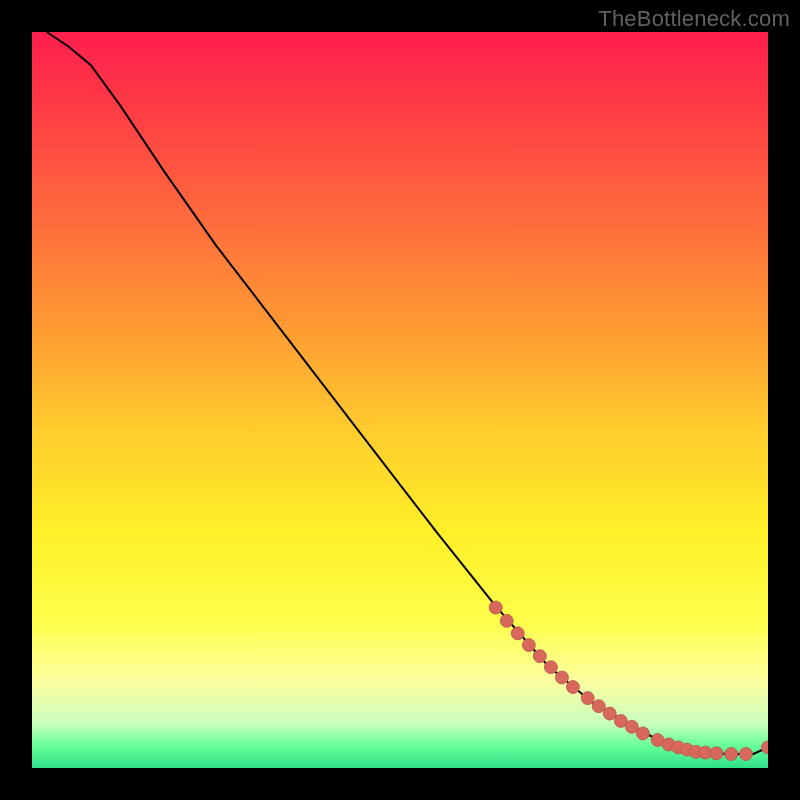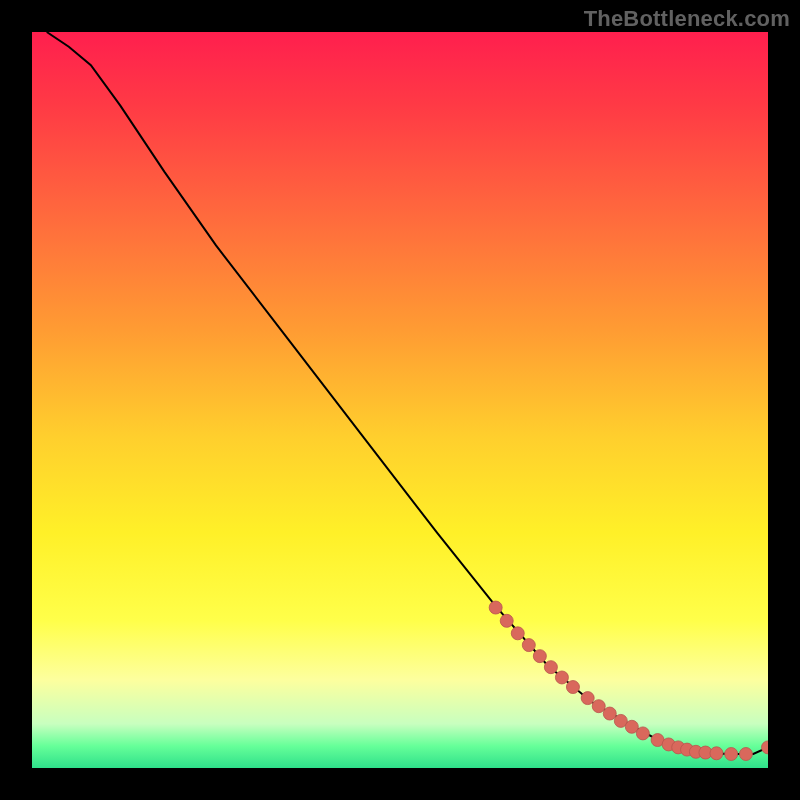--- a/index.html
+++ b/index.html
@@ -20,21 +20,21 @@
   }
   .gradient {
     position: absolute;
     inset: 0;
   }
   .watermark {
     position: absolute;
     top: 6px;
     right: 10px;
     font-family: Arial, Helvetica, sans-serif;
-    font-weight: 700;
+    font-weight: 400;
     font-size: 22px;
     color: #616161;
     letter-spacing: 0.2px;
   }
   svg.curve {
     position: absolute;
     inset: 0;
   }
 </style>
 </head>

